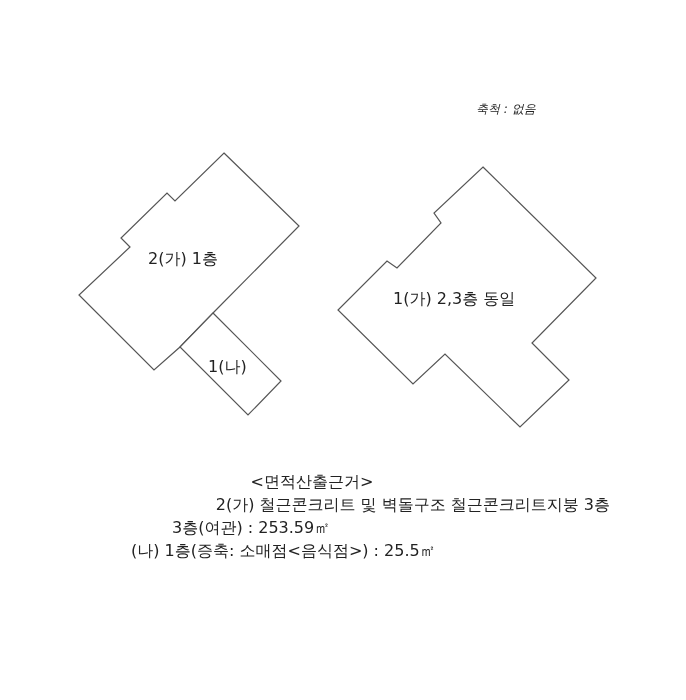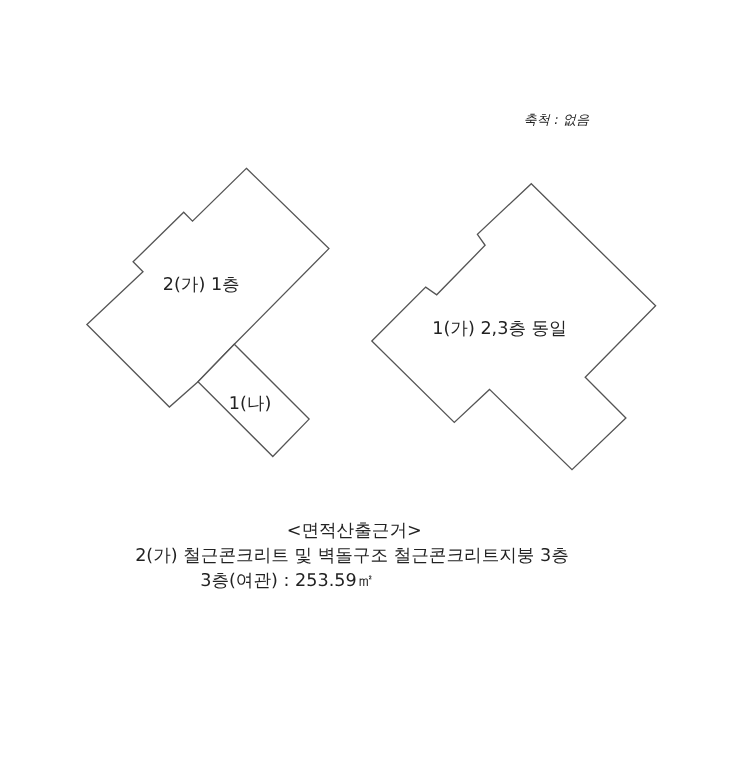--- a/index.html
+++ b/index.html
@@ -2,23 +2,23 @@
 <html><head>
 <meta charset="utf-8">
 <style>
   html, body { margin: 0; padding: 0; background: #ffffff; }
   body { width: 686px; height: 700px; position: relative; overflow: hidden;
          font-family: "DejaVu Sans", "Liberation Sans", sans-serif; color: #222; }
   .scale { position: absolute; left: 476px; top: 101px; font-size: 12px; font-style: italic; }
   svg.plan { position: absolute; left: 0; top: 0; }
   svg.plan polygon { fill: #fff; stroke: #555; stroke-width: 1.2; }
   .label { position: absolute; font-size: 16px; white-space: nowrap; }
-  .notes { position: absolute; left: 0; top: 470px; width: 610px; font-size: 16px; line-height: 23px; padding-left: 10px; }
+  .notes { position: absolute; left: 0; top: 470px; width: 610px; font-size: 16px; line-height: 23px; }
   .notes .title { text-align: center; margin-left: 14px; }
-  .notes .struct { text-align: center; margin-left: 10px; }
+  .notes .struct { text-align: right; margin-left: 10px; }
   .notes .row { padding-left: 172px; }
   .notes .row.na { padding-left: 131px; }
 </style>
 </head>
 <body>
 
 <div class="scale">축척 : 없음</div>
 
 <svg class="plan" width="686" height="700">
   <polygon points="224,153 299,226 213,313 180,347 154,370 79,295 130,247 121,238 167,193 175,201"></polygon>
@@ -27,13 +27,14 @@
 </svg>
 
 <div class="label" style="left:148px; top:249px;">2(가) 1층</div>
 <div class="label" style="left:208px; top:357px;">1(나)</div>
 <div class="label" style="left:393px; top:289px;text-align:center;">1(가) 2,3층 동일</div>
 
 <div class="notes">
   <div class="title">&lt;면적산출근거&gt;</div>
   <div class="struct">2(가) 철근콘크리트 및 벽돌구조 철근콘크리트지붕 3층</div>
   <div class="row">3층(여관) : 253.59㎡</div>
+  <div class="row na">(나) 1층(증축: 소매점&lt;음식점&gt;) : 25.5㎡</div>
 </div>
 
 </body></html>

